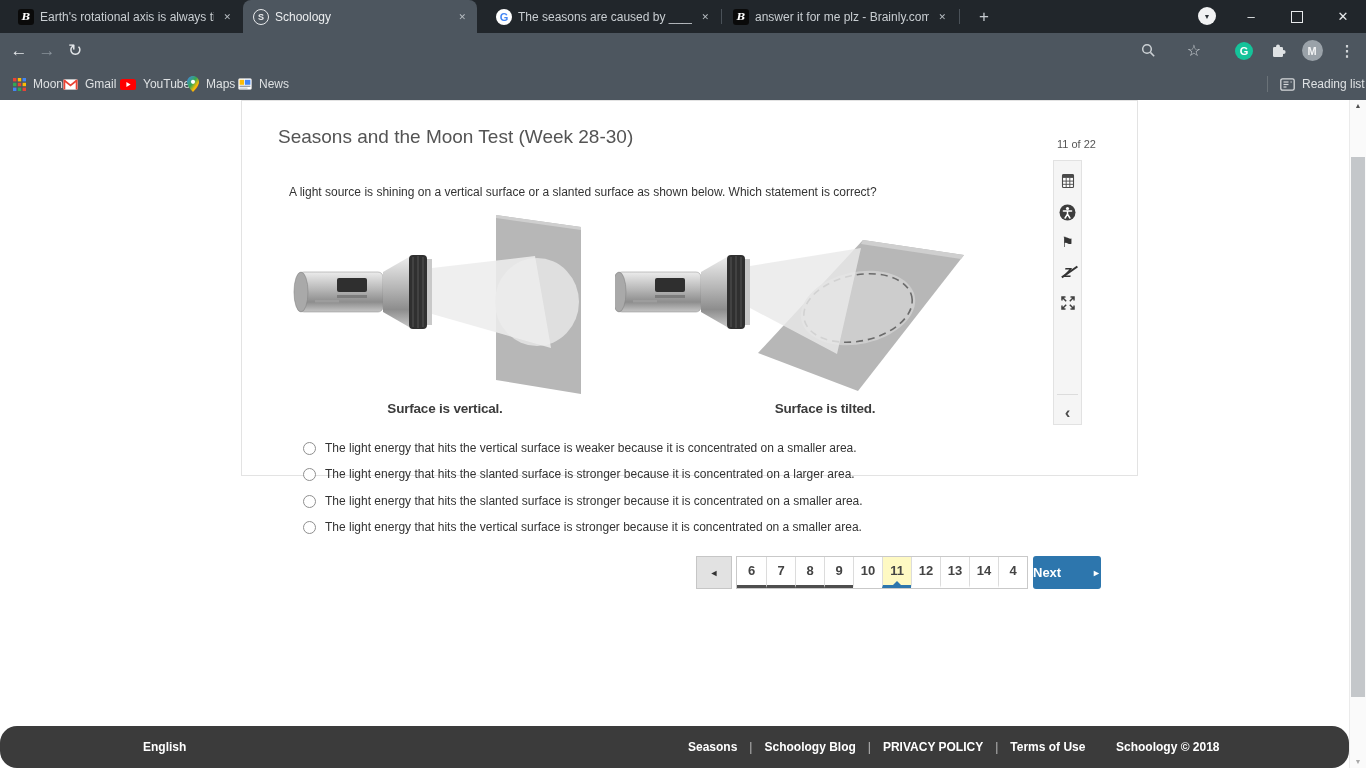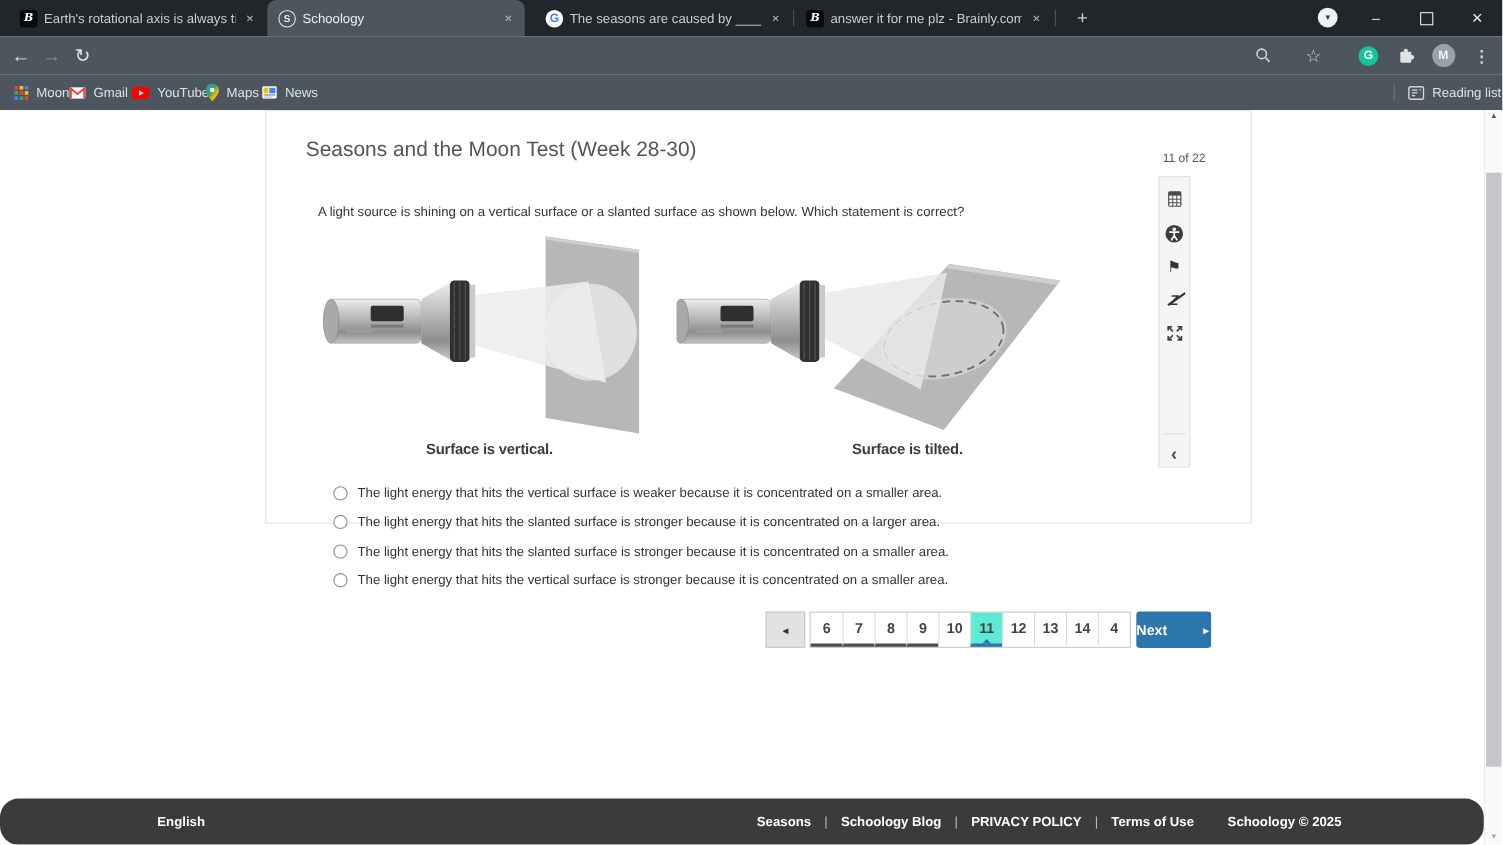--- a/index.html
+++ b/index.html
@@ -67,21 +67,21 @@
   .pagerow{position:absolute;left:454px;top:455px;height:33px;display:flex;align-items:stretch;}
   .prevbtn{width:36px;background:#e2e2e2;border:1px solid #c6c6c6;box-sizing:border-box;
     display:flex;align-items:center;justify-content:center;font-size:9px;color:#333;
     margin-right:4px;cursor:pointer;}
   .pages{display:flex;border:1px solid #c9c9c9;box-sizing:border-box;background:#fff;}
   .pg{width:29px;height:31px;line-height:27px;text-align:center;font-size:13px;font-weight:700;
     color:#444;border-left:1px solid #dcdcdc;border-bottom:3px solid transparent;
     box-sizing:border-box;position:relative;cursor:pointer;}
   .pg:first-child{border-left:none;}
   .pg.done{border-bottom-color:#4e4e4e;}
-  .pg.active{background:#5eead4;border-bottom-color:#2d76ad;}
+  .pg.active{background:#fef9c3;border-bottom-color:#2d76ad;}
   .pg .caret{position:absolute;left:50%;bottom:0;margin-left:-4px;width:0;height:0;
     border-left:4px solid transparent;border-right:4px solid transparent;border-bottom:4px solid #2d76ad;}
   .nextbtn{margin-left:5px;width:68px;background:#2d76ad;border-radius:3px;color:#fff;
     font-size:13px;font-weight:700;display:flex;align-items:center;justify-content:space-between;
     gap:5px;cursor:pointer;}
   .nextbtn .arr{font-size:9px;}
 
   
   .toolpanel{position:absolute;left:1053px;top:60px;width:29px;height:265px;background:#f5f5f5;
     border:1px solid #e2e2e2;box-sizing:border-box;}
@@ -395,21 +395,21 @@
     <div class="foot-lang">English</div>
     <div class="foot-links">
       <span class="lnk">Seasons</span>
       <span class="sep">|</span>
       <span class="lnk">Schoology Blog</span>
       <span class="sep">|</span>
       <span class="lnk">PRIVACY POLICY</span>
       <span class="sep">|</span>
       <span class="lnk">Terms of Use</span>
     </div>
-    <div class="foot-copy">Schoology © 2025</div>
+    <div class="foot-copy">Schoology © 2018</div>
   </div>
 
   <div class="scrollbar">
     <div class="sb-up">▲</div>
     <div class="sb-thumb"></div>
     <div class="sb-down">▼</div>
   </div>
 
 </div>
 

